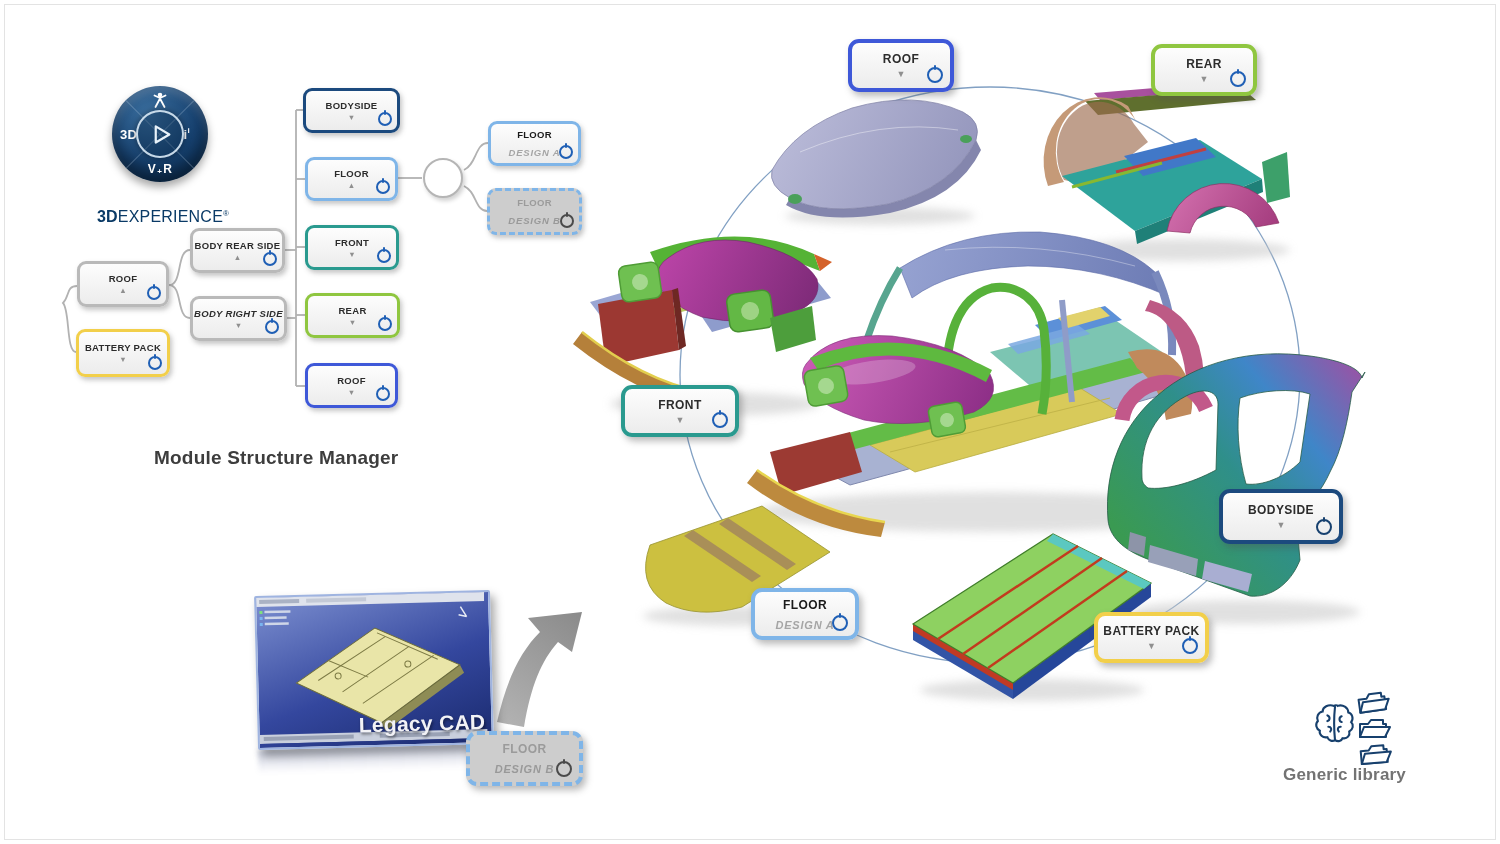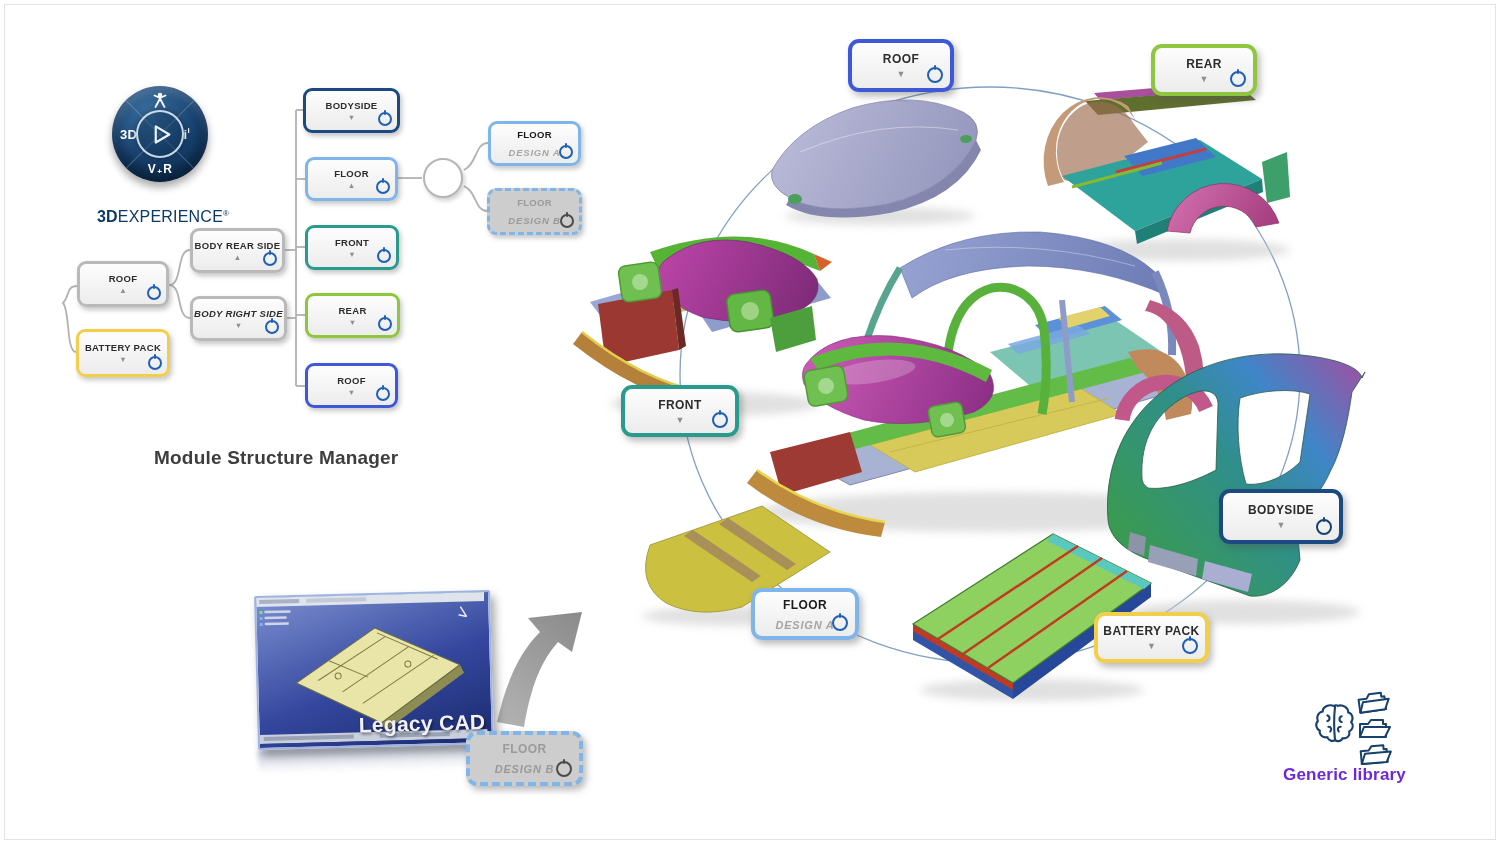--- a/index.html
+++ b/index.html
@@ -55,21 +55,21 @@
 
   
   .legacy{position:absolute;left:256px;top:593px;width:232px;height:150px;z-index:2;
     transform:rotate(-1.5deg);border:2px solid #9fb4e0;border-radius:2px;
     background:linear-gradient(160deg,#7c8fd0 0%, #34479e 55%, #1a2a6e 100%);
     box-shadow:4px 6px 10px rgba(0,0,0,.35);}
   .legacy-caption{position:absolute;right:6px;bottom:8px;font-size:21px;font-weight:bold;color:#f2f2f6;
     text-shadow:1px 2px 3px rgba(0,0,0,.45);letter-spacing:.3px;}
   .legacy-reflection{position:absolute;left:258px;top:747px;width:230px;height:24px;z-index:1;
     background:linear-gradient(180deg,rgba(70,85,140,.28),rgba(70,85,140,0));filter:blur(2px);transform:rotate(-1.5deg);}
-  .lib-label{position:absolute;left:1283px;top:765px;width:160px;font-size:17px;font-weight:bold;color:#6d28d9;z-index:3;letter-spacing:.2px;}
+  .lib-label{position:absolute;left:1283px;top:765px;width:160px;font-size:17px;font-weight:bold;color:#737373;z-index:3;letter-spacing:.2px;}
 </style>
 </head>
 <body>
 
 <div class="frame"></div>
 
 <svg id="scene-svg" width="1500" height="844" viewBox="0 0 1500 844">
   <defs>
     <filter id="soft" x="-40%" y="-40%" width="180%" height="180%">
         <feGaussianBlur stdDeviation="4"></feGaussianBlur>

